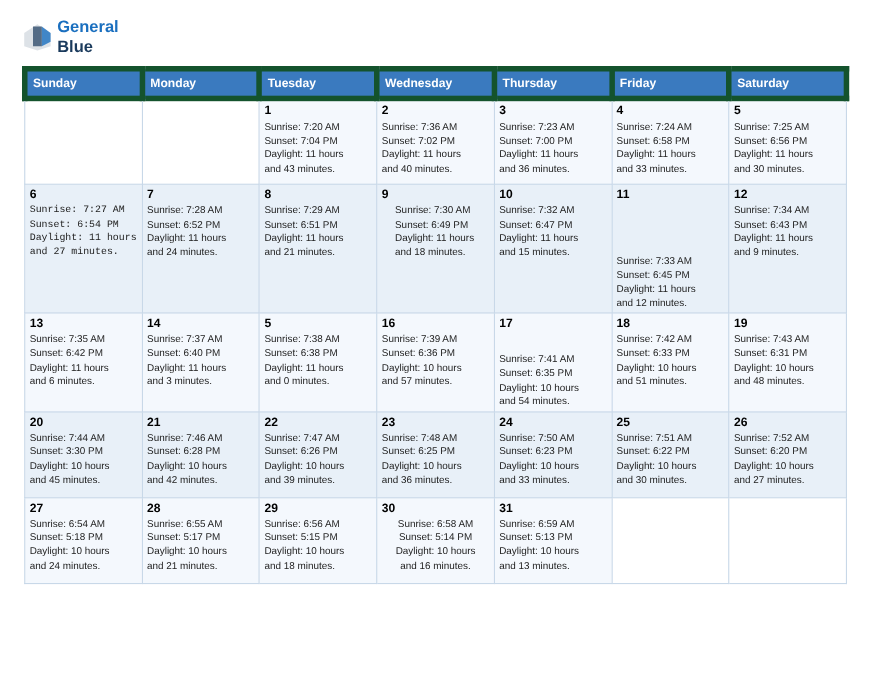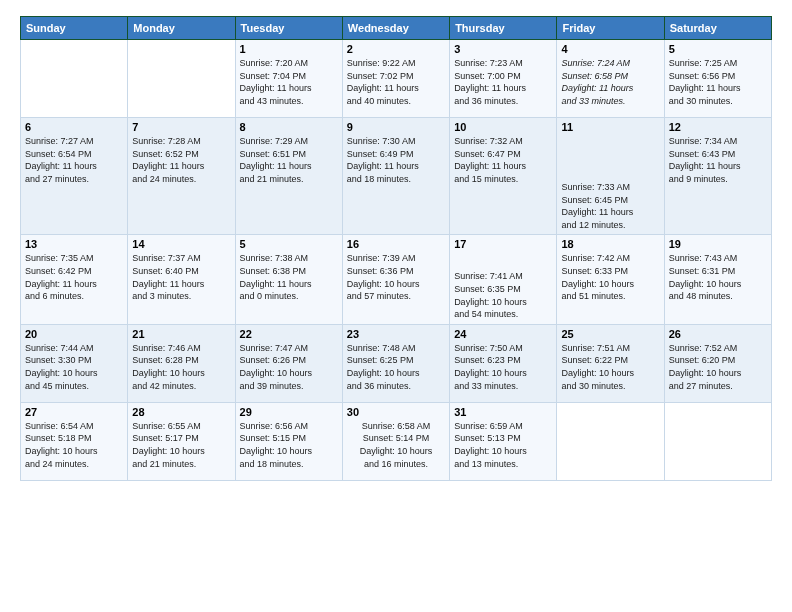--- a/index.html
+++ b/index.html
@@ -54,21 +54,21 @@
       width: 100%;
       border-collapse: collapse;
       font-size: 9.5px;
     }
     .calendar th {
       background: #3a7abf;
       color: #fff;
       text-align: left;
       padding: 5px 5px;
       font-size: 11px;
-      border: 1px solid #14532d;
+      border: 5px solid #14532d;
     }
     .calendar td {
       border: 1px solid #c8d8e8;
       vertical-align: top;
       padding: 3px 4px;
       width: calc(100% / 7);
       height: 78px;
       background: #fff;
     }
     .calendar tr:nth-child(odd) td {
@@ -89,20 +89,38 @@
       line-height: 1.4;
     }
     .empty-cell {
       background: #fff !important;
     }
   </style>
 </head>
 <body>
 
 <div class="page">
+  <div class="header">
+    <div class="logo">
+      <svg class="logo-icon" viewBox="0 0 28 28">
+        <rect x="0" y="0" width="28" height="28" fill="none"></rect>
+        <polygon points="14,2 26,10 26,22 14,26 2,22 2,10" fill="#1a3a5c" opacity="0.15"></polygon>
+        <polygon points="18,4 26,10 26,18 18,22" fill="#1a6fbf" opacity="0.8"></polygon>
+        <polygon points="10,4 18,4 18,22 10,22" fill="#1a3a5c" opacity="0.7"></polygon>
+      </svg>
+      <div>
+        <div class="logo-text"><span class="logo-blue">General</span></div>
+        <div class="logo-text">Blue</div>
+      </div>
+    </div>
+    <div class="title-block">
+      <div class="month-title"></div>
+      <div class="subtitle"></div>
+    </div>
+  </div>
 
   <table class="calendar">
     <thead>
       <tr id="weekday-header">
           <th>Sunday</th>
           <th>Monday</th>
           <th>Tuesday</th>
           <th>Wednesday</th>
           <th>Thursday</th>
           <th>Friday</th>
@@ -115,72 +133,72 @@
           <td class="empty-cell"></td>
           <td>
             <span class="day-num">1</span>
             <div class="day-info" style="white-space: pre-line;">Sunrise: 7:20 AM
 Sunset: 7:04 PM
 Daylight: 11 hours
 and 43 minutes.</div>
           </td>
           <td>
             <span class="day-num">2</span>
-            <div class="day-info" style="white-space: pre-line;">Sunrise: 9:22 AM
+            <div class="day-info" style="white-space: pre-line;">Sunrise: 7:36 AM
 Sunset: 7:02 PM
 Daylight: 11 hours
 and 40 minutes.</div>
           </td>
           <td>
             <span class="day-num">3</span>
             <div class="day-info" style="white-space: pre-line;">Sunrise: 7:23 AM
 Sunset: 7:00 PM
 Daylight: 11 hours
 and 36 minutes.</div>
           </td>
           <td>
             <span class="day-num">4</span>
-            <div class="day-info" style="white-space: pre-line; font-style: italic;">Sunrise: 7:24 AM
+            <div class="day-info" style="white-space: pre-line;">Sunrise: 7:24 AM
 Sunset: 6:58 PM
 Daylight: 11 hours
 and 33 minutes.</div>
           </td>
           <td>
             <span class="day-num">5</span>
             <div class="day-info" style="white-space: pre-line;">Sunrise: 7:25 AM
 Sunset: 6:56 PM
 Daylight: 11 hours
 and 30 minutes.</div>
           </td>
         </tr>
         <tr>
           <td>
             <span class="day-num">6</span>
-            <div class="day-info" style="white-space: pre-line;">Sunrise: 7:27 AM
+            <div class="day-info" style="white-space: pre-line; font-family: Liberation Mono, monospace;">Sunrise: 7:27 AM
 Sunset: 6:54 PM
 Daylight: 11 hours
 and 27 minutes.</div>
           </td>
           <td>
             <span class="day-num">7</span>
             <div class="day-info" style="white-space: pre-line;">Sunrise: 7:28 AM
 Sunset: 6:52 PM
 Daylight: 11 hours
 and 24 minutes.</div>
           </td>
           <td>
             <span class="day-num">8</span>
             <div class="day-info" style="white-space: pre-line;">Sunrise: 7:29 AM
 Sunset: 6:51 PM
 Daylight: 11 hours
 and 21 minutes.</div>
           </td>
           <td>
             <span class="day-num">9</span>
-            <div class="day-info" style="white-space: pre-line;">Sunrise: 7:30 AM
+            <div class="day-info" style="white-space: pre-line; margin-left: 12px;">Sunrise: 7:30 AM
 Sunset: 6:49 PM
 Daylight: 11 hours
 and 18 minutes.</div>
           </td>
           <td>
             <span class="day-num">10</span>
             <div class="day-info" style="white-space: pre-line;">Sunrise: 7:32 AM
 Sunset: 6:47 PM
 Daylight: 11 hours
 and 15 minutes.</div>

